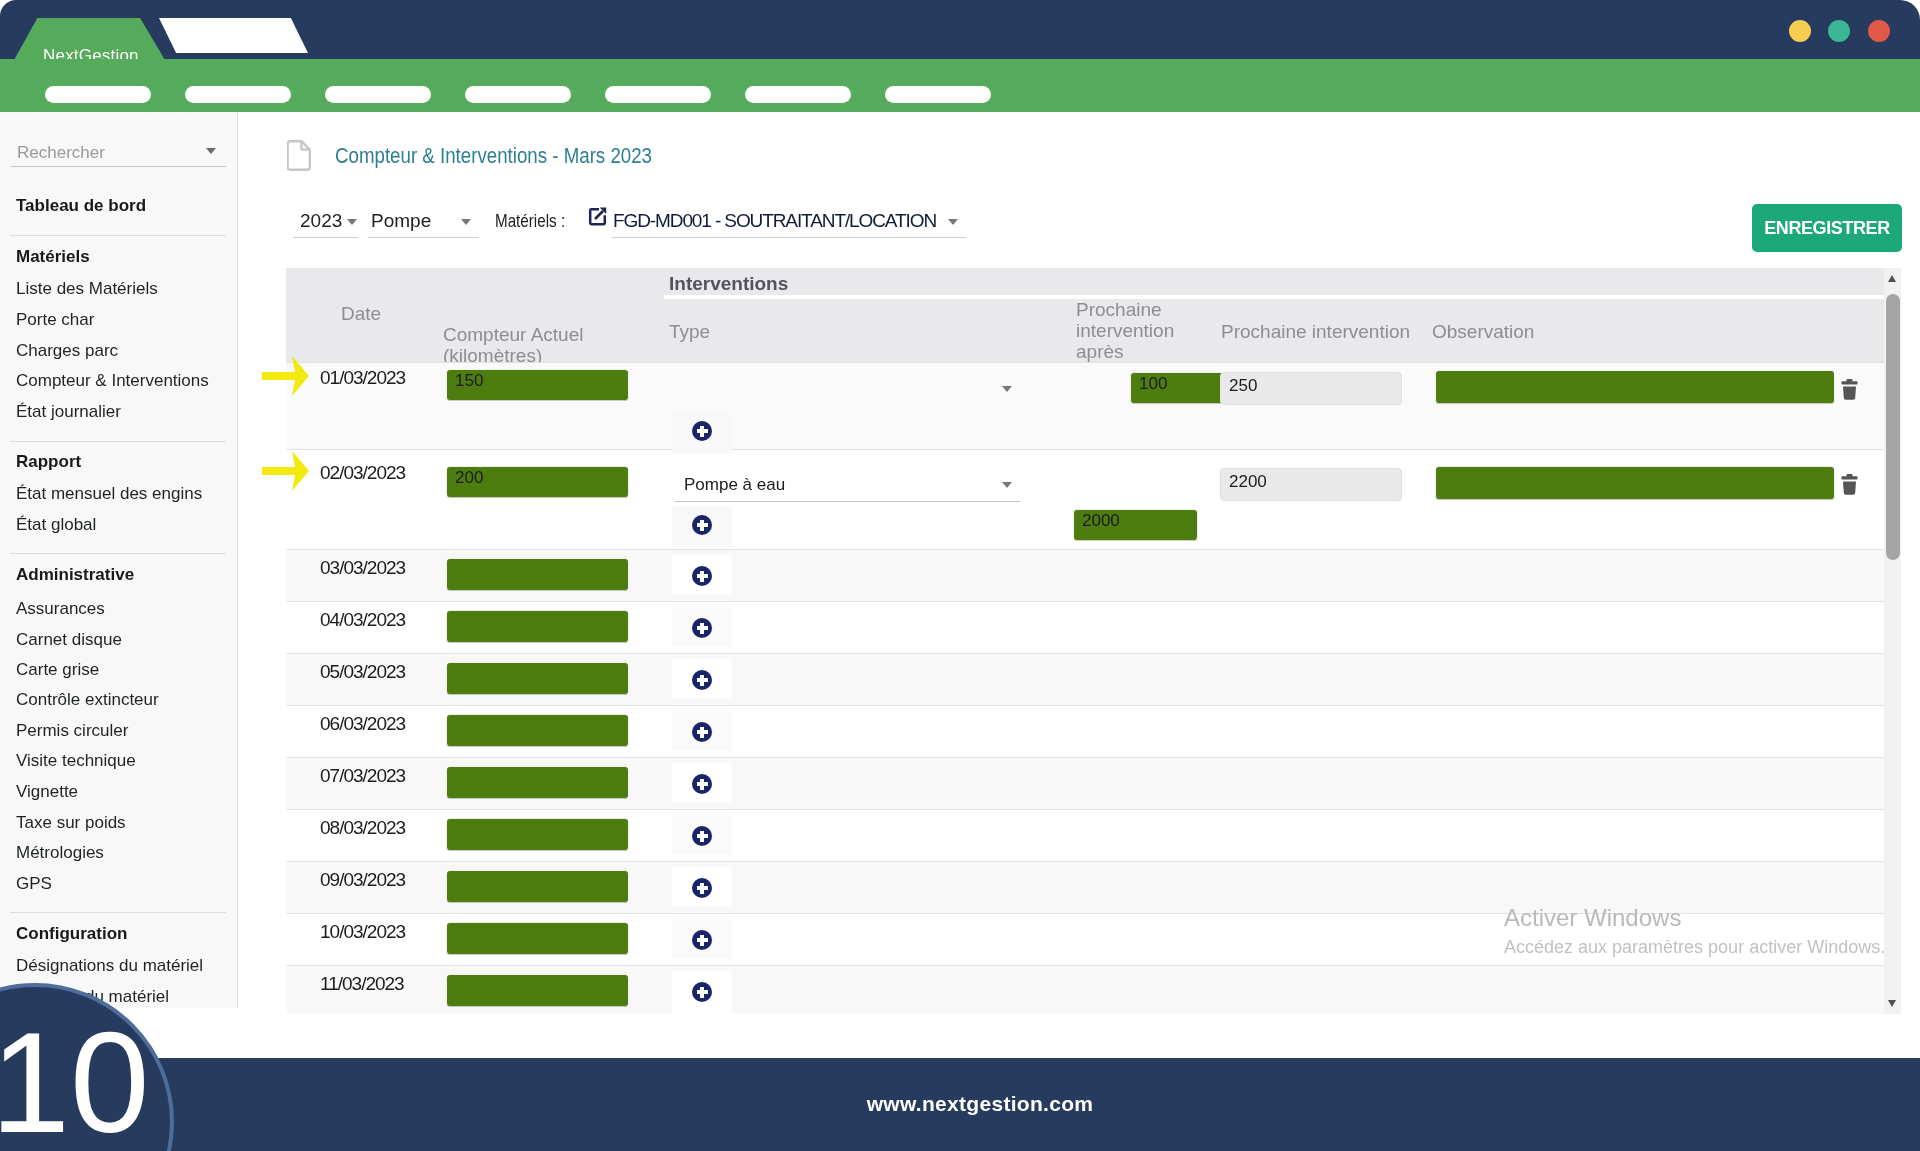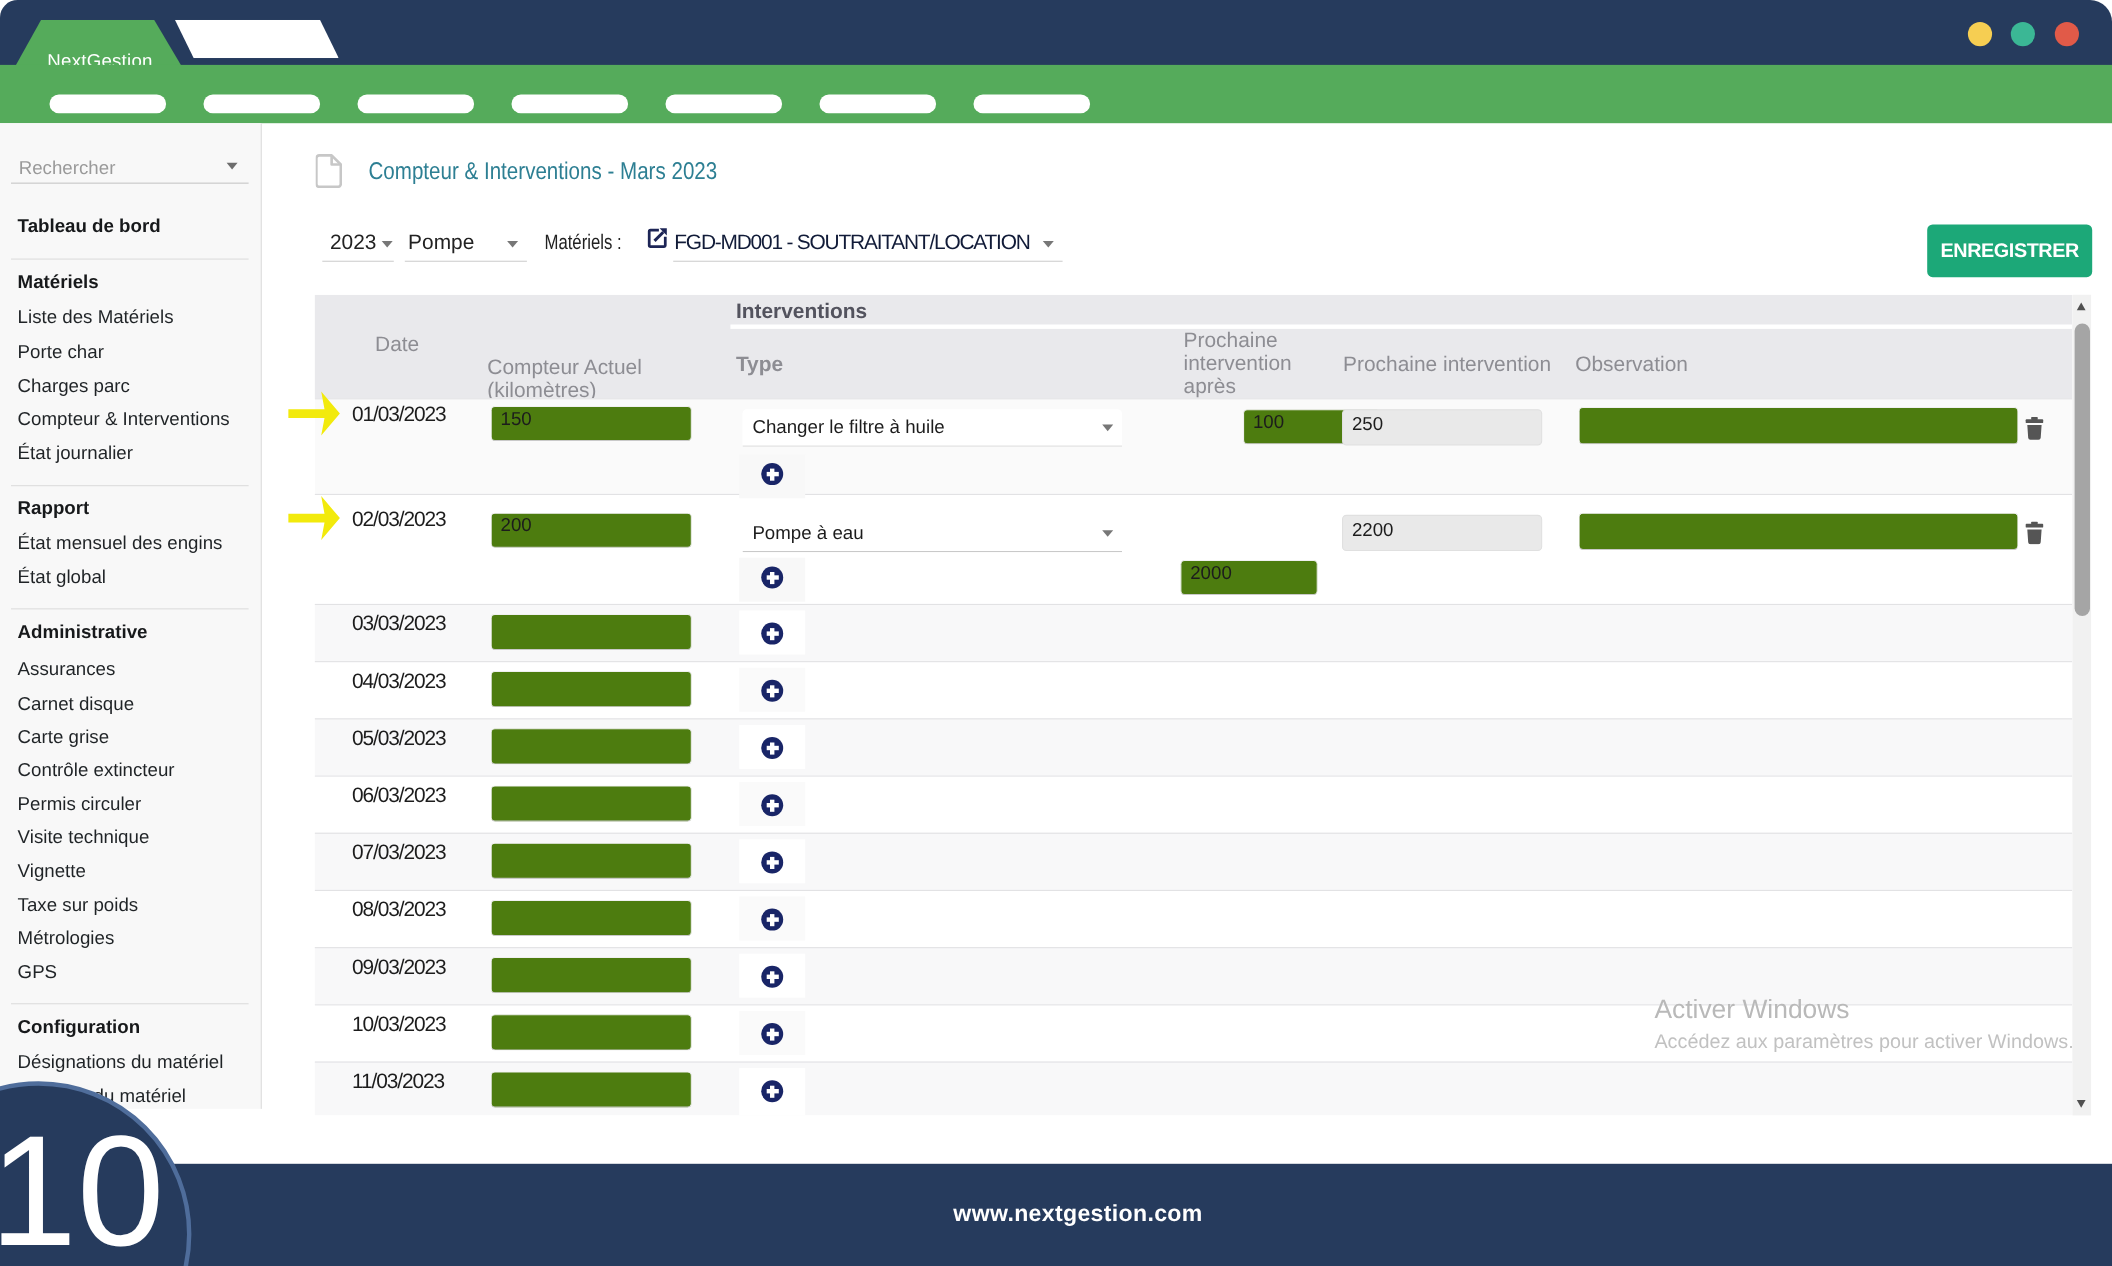--- a/index.html
+++ b/index.html
@@ -149,21 +149,21 @@
   <div class="ctl-line" style="left:612px; top:237px; width:354px;"></div>
 
   <div class="btn-save">ENREGISTRER</div>
 
   <div class="tbl">
     <div class="thead"></div>
     <div class="ivgap"></div>
     <div class="th" style="left:55px; top:35px;">Date</div>
     <div class="th" style="left:157px; top:24px;margin-top:32px;">Compteur Actuel<br>(kilomètres)</div>
     <div class="th" style="left:383px; top:5px; font-weight:bold; color:#53535e;">Interventions</div>
-    <div class="th" style="left:383px; top:53px;font-weight:bold;">Type</div>
+    <div class="th" style="left:383px; top:53px;">Type</div>
     <div class="th" style="left:790px; top:31px;">Prochaine<br>intervention<br>après</div>
     <div class="th" style="left:935px; top:53px;">Prochaine intervention</div>
     <div class="th" style="left:1146px; top:53px;">Observation</div>
 
     <div class="row" style="top:94px;  height:87px;  background:#fafafa;"></div>
     <div class="row" style="top:181px; height:100px; background:#ffffff;"></div>
     <div class="row" style="top:281px; height:52px;  background:#f8f8f9;"></div>
     <div class="row" style="top:333px; height:52px;  background:#ffffff;"></div>
     <div class="row" style="top:385px; height:52px;  background:#f8f8f9;"></div>
     <div class="row" style="top:437px; height:52px;  background:#ffffff;"></div>
@@ -176,21 +176,20 @@
 
   <svg class="arrow" style="left:262px; top:355px;" viewBox="0 0 48 42">
       <polygon points="0,17 33,17 30,1 47,21 30,41 33,25 0,25" fill="#f2ea0c"></polygon>
     </svg>
   <svg class="arrow" style="left:262px; top:450px;" viewBox="0 0 48 42">
       <polygon points="0,17 33,17 30,1 47,21 30,41 33,25 0,25" fill="#f2ea0c"></polygon>
     </svg>
 
   <div class="date" style="left:320px; top:368px;">01/03/2023</div>
   <div class="inp" style="left:446px; top:369px; width:183px; height:32px;">150</div>
-  <div class="sel" style="left:675px; top:372px; width:345px; height:34px;">Changer le filtre à huile</div>
   <div class="caret" style="left:1002px; top:386px; border-top-color:#777;"></div>
   <div class="inp" style="left:1130px; top:372px; width:125px; height:32px;">100</div>
   <div class="inp-dis" style="left:1220px; top:372px; width:182px; height:33px;">250</div>
   <div class="inp" style="left:1435px; top:370px; width:400px; height:34px;"></div>
   <svg class="trash" style="left:1841px; top:379px;" viewBox="0 0 17 21">
     <rect x="5.5" y="0" width="6" height="3" rx="1" fill="#555"></rect>
     <rect x="0.5" y="2.2" width="16" height="3.4" rx="0.8" fill="#555"></rect>
     <path d="M2 7.4 H15 L14.2 19 A2 2 0 0 1 12.2 20.8 H4.8 A2 2 0 0 1 2.8 19 Z" fill="#555"></path>
   </svg>
   <div class="pluscell" style="left:672px; top:413px; background:#f8f8f8;">

